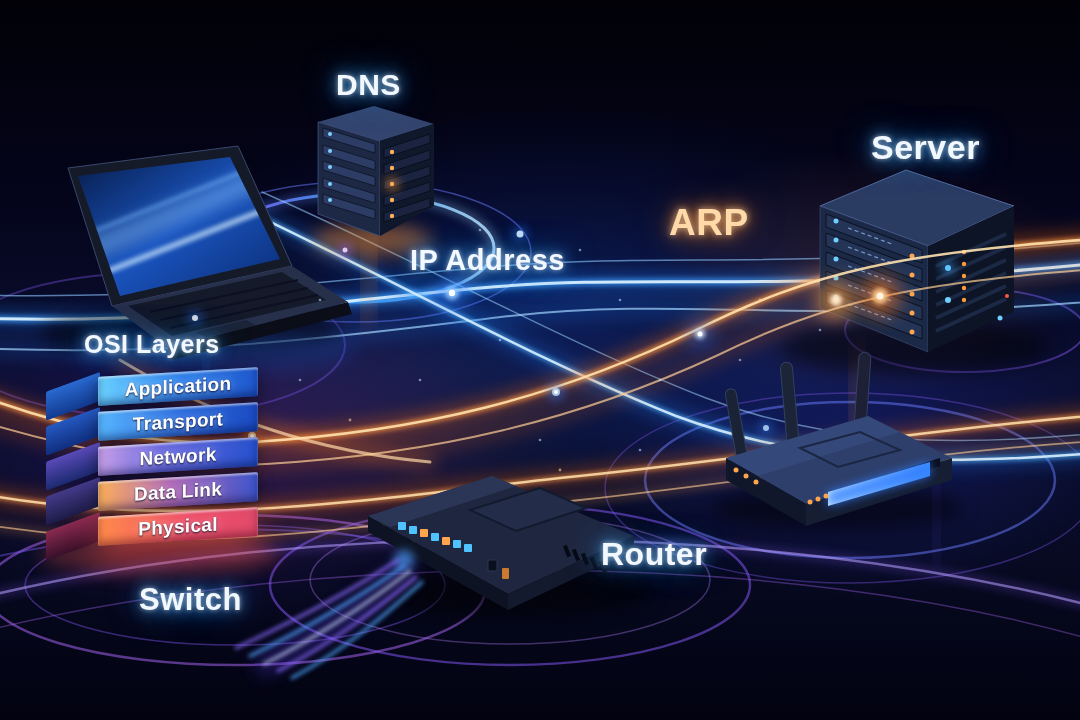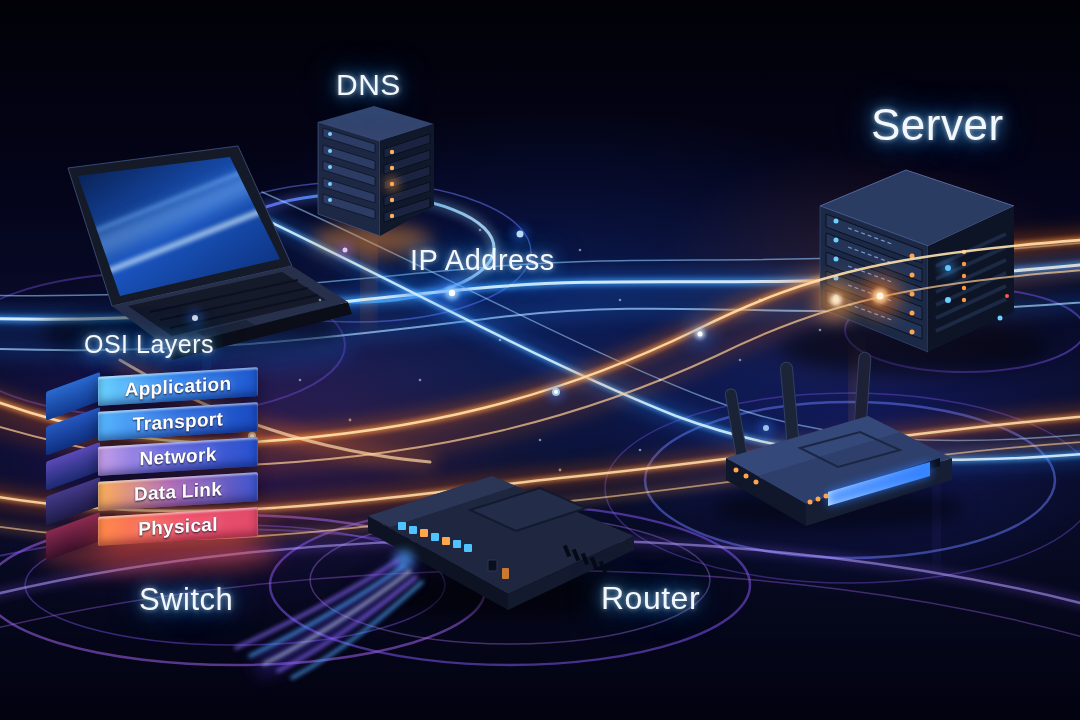--- a/index.html
+++ b/index.html
@@ -8,33 +8,33 @@
     background:
       radial-gradient(620px 300px at 52% 44%, rgba(25,70,190,.30), rgba(0,0,0,0) 70%),
       radial-gradient(420px 260px at 20% 62%, rgba(110,45,220,.22), rgba(0,0,0,0) 70%),
       radial-gradient(380px 220px at 80% 62%, rgba(45,60,220,.25), rgba(0,0,0,0) 70%),
       radial-gradient(300px 180px at 80% 38%, rgba(255,120,26,.14), rgba(0,0,0,0) 70%),
       radial-gradient(360px 200px at 30% 60%, rgba(255,110,26,.10), rgba(0,0,0,0) 70%),
       linear-gradient(180deg,#010107 0%,#04041a 26%,#0a0e30 52%,#070a22 76%,#020210 100%);
   }
   svg{position:absolute;left:0;top:0;}
   .label{
-    position:absolute;font-family:"Liberation Sans",sans-serif;font-weight:400;
+    position:absolute;font-family:"Liberation Sans",sans-serif;font-weight:700;
     color:var(--text-white,#f2f8ff);white-space:nowrap;letter-spacing:.5px;
     text-shadow:0 0 5px rgba(255,255,255,.55),0 0 16px var(--glow-blue,#3fa9ff),0 0 34px rgba(63,169,255,.65);
   }
   .lbl-dns{left:336px;top:68px;font-size:30px;}
   .lbl-ip{left:410px;top:244px;font-size:29px;}
   .lbl-arp{left:669px;top:202px;font-size:37px;color:var(--arp-text,#ffd9a8);
     text-shadow:0 0 6px rgba(255,235,190,.6),0 0 16px var(--glow-orange,#ff8c2a),0 0 36px rgba(255,140,42,.6);}
   .lbl-mac{left:655px;top:281px;font-size:31px;}
-  .lbl-server{left:871px;top:100px;font-size:44px;}
+  .lbl-server{left:871px;top:128px;font-size:34px;}
   .lbl-osi{left:84px;top:330px;font-size:25px;}
   .lbl-switch{left:110px;top:582px;font-size:31px;padding-left:29px;}
-  .lbl-router{left:601px;top:536px;font-size:32px;margin-top:44px;}
+  .lbl-router{left:601px;top:536px;font-size:32px;}
 
   .osi-stack{position:absolute;left:46px;top:372px;width:212px;}
   .osi-slab{position:relative;height:29px;margin-bottom:6px;}
   .slab-side{position:absolute;left:0;top:0;width:54px;height:100%;
     transform:skewY(-20deg);transform-origin:100% 50%;border-radius:2px;}
   .slab-front{position:absolute;left:52px;right:0;top:0;bottom:0;
     transform:skewY(-3.5deg);display:flex;align-items:center;justify-content:center;border-radius:2px;
     box-shadow:inset 0 2px 2px rgba(255,255,255,.5),inset 0 -4px 8px rgba(0,10,60,.45),0 6px 16px rgba(0,0,0,.45);}
   .slab-label{font:700 19px "Liberation Sans",sans-serif;color:#fff;letter-spacing:.3px;
     text-shadow:0 1px 2px rgba(10,10,40,.9),0 0 10px rgba(255,255,255,.35);}
@@ -413,18 +413,19 @@
   <div class="osi-slab layer-4">
     <div class="slab-side"></div>
     <div class="slab-front">
       <span class="slab-label">Physical</span>
     </div>
   </div>
 </div>
 
 <div class="label lbl-dns">DNS</div>
 <div class="label lbl-ip">IP Address</div>
+<div class="label lbl-arp">ARP</div>
 <div class="label lbl-server">Server</div>
 <div class="label lbl-osi">OSI Layers</div>
 <div class="label lbl-switch">Switch</div>
 <div class="label lbl-router">Router</div>
 
 </div>
 
 </body></html>

